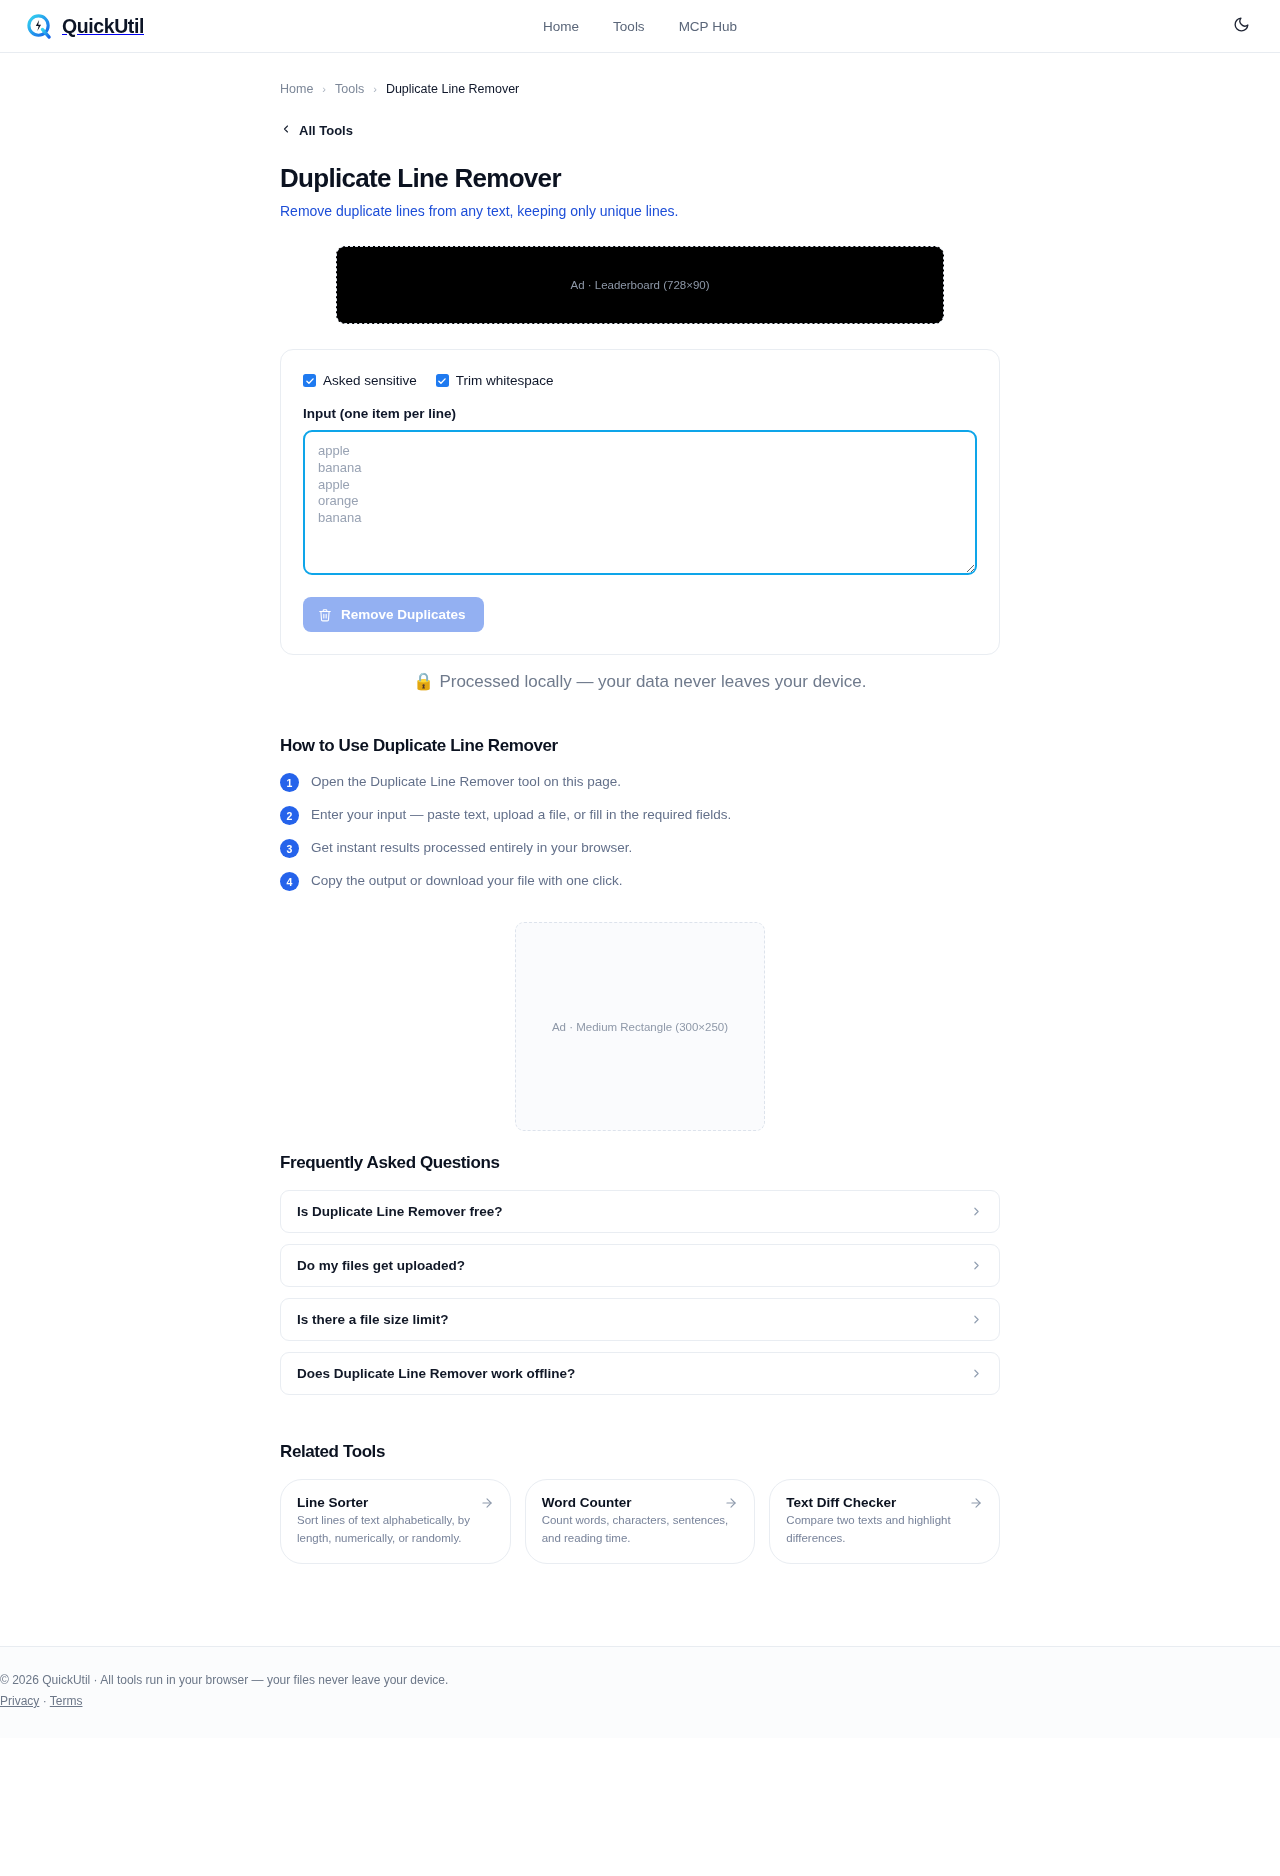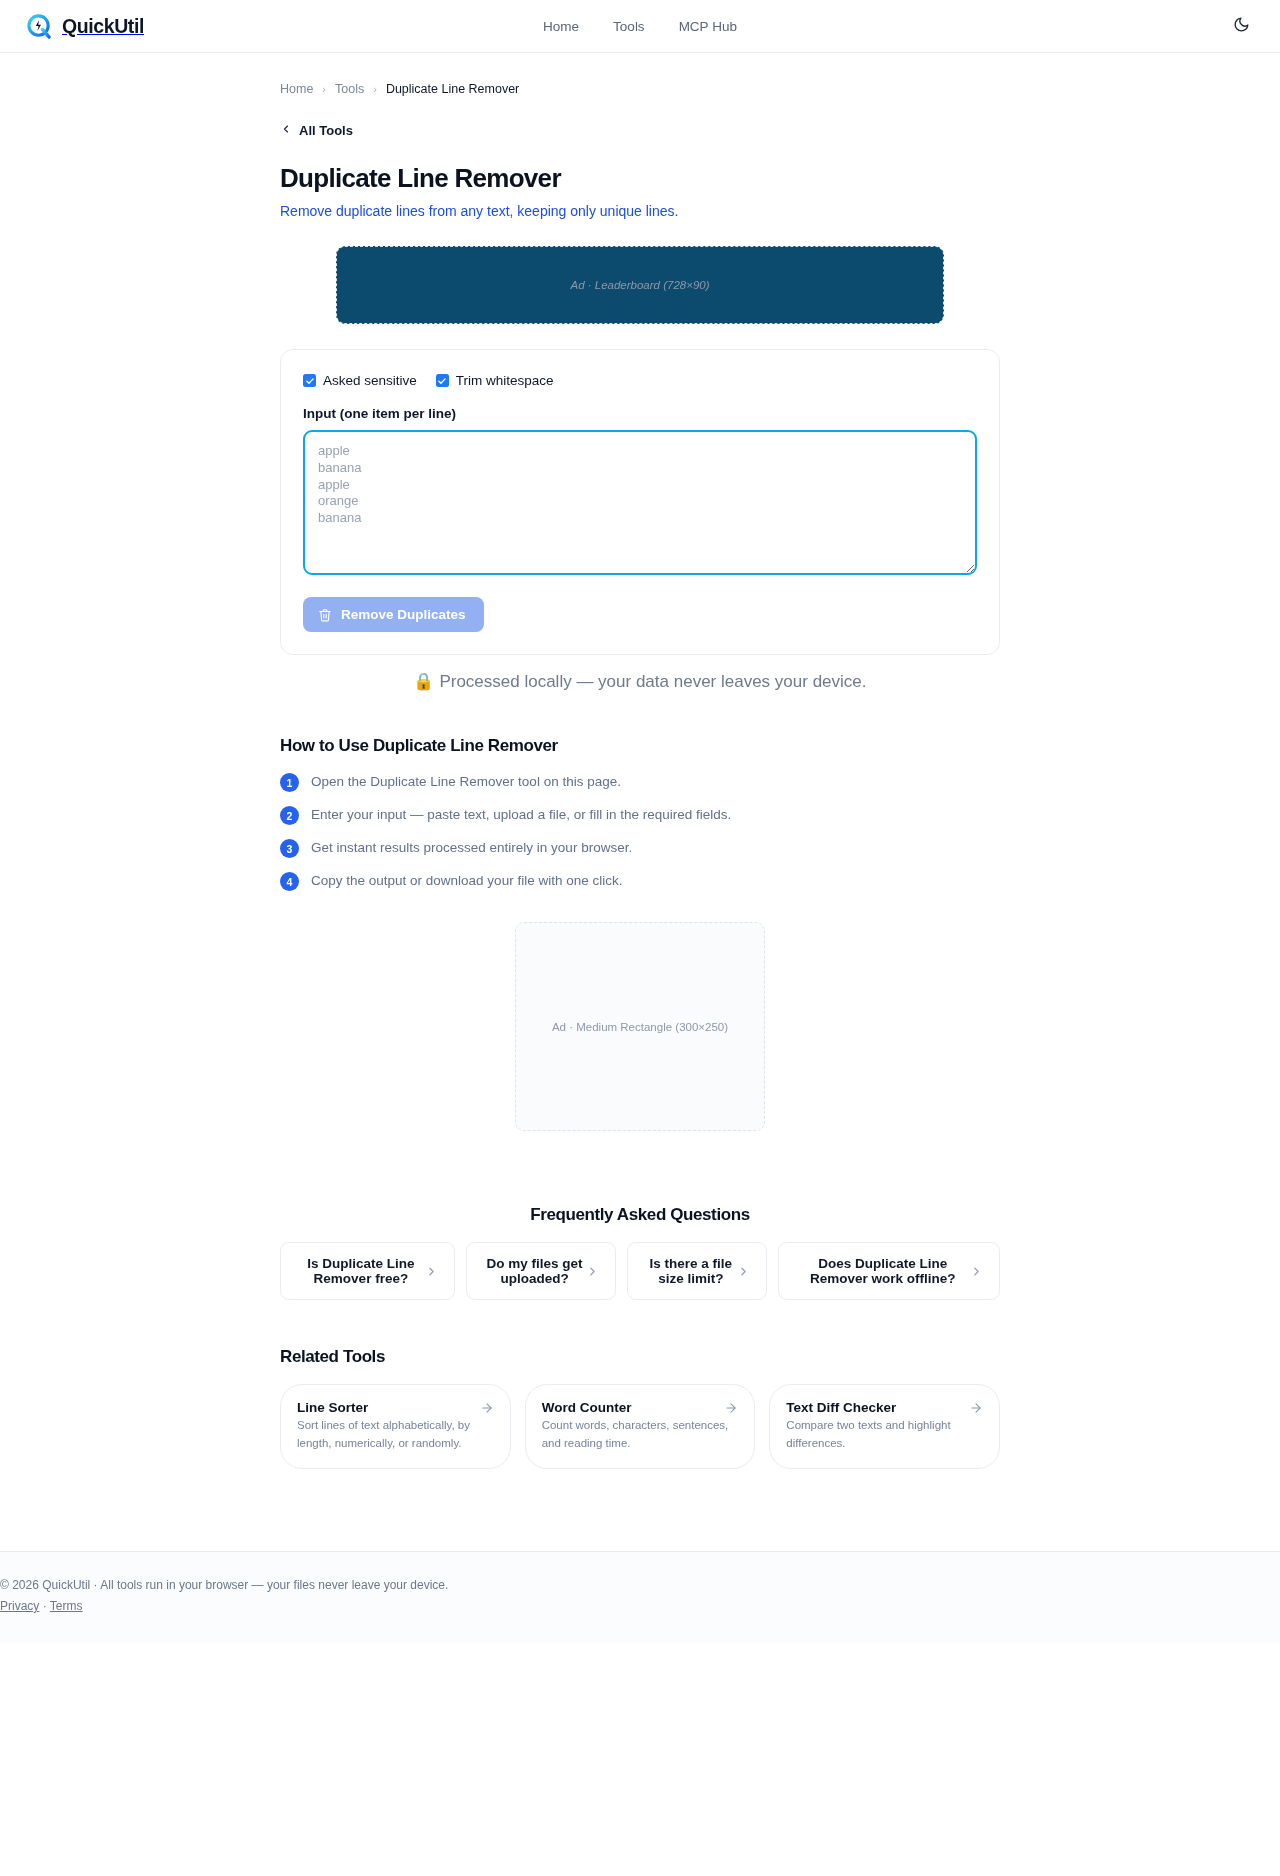--- a/index.html
+++ b/index.html
@@ -85,23 +85,23 @@
     color: #1d4ed8;
     margin-top: 9px;
   }
 
   
   .ad-leaderboard {
     width: 608px; height: 78px;
     margin: 27px auto 0;
     border: 1px dashed #dde3ec;
     border-radius: 9px;
-    background: #0c4a6e;
+    background: #000000;
     display: flex; align-items: center; justify-content: center;
-    font-size: 11.5px; color: #8e98a8; font-style: italic;
+    font-size: 11.5px; color: #8e98a8;
   }
   .ad-rect {
     width: 250px; height: 209px;
     margin: 31px auto 0;
     border: 1px dashed #dde3ec;
     border-radius: 9px;
     background: #fafbfd;
     display: flex; align-items: center; justify-content: center;
     font-size: 11.5px; color: #8e98a8;
   }
@@ -188,22 +188,22 @@
     background: #2563eb;
     color: #fff;
     font-size: 10.5px;
     font-weight: bold;
     display: flex; align-items: center; justify-content: center;
     margin-top: 1px;
   }
   .step-text { font-size: 13.5px; color: #63708a; line-height: 19px; }
 
   
-  .faq { margin-top: 74px; text-align: center; }
-  .faq-list { margin-top: 17px; display: flex; flex-direction: row; gap: 11px; }
+  .faq { margin-top: 22px; }
+  .faq-list { margin-top: 17px; display: flex; flex-direction: column; gap: 11px; }
   .faq-item {
     border: 1px solid #e9edf2;
     border-radius: 9px;
     background: #fff;
     padding: 13px 16px;
     display: flex; align-items: center; justify-content: space-between;
     cursor: pointer;
   }
   .faq-q { font-size: 13.5px; font-weight: bold; color: #111827; }
   .faq-chev { color: #93a0b2; font-size: 12px; display: flex; }

